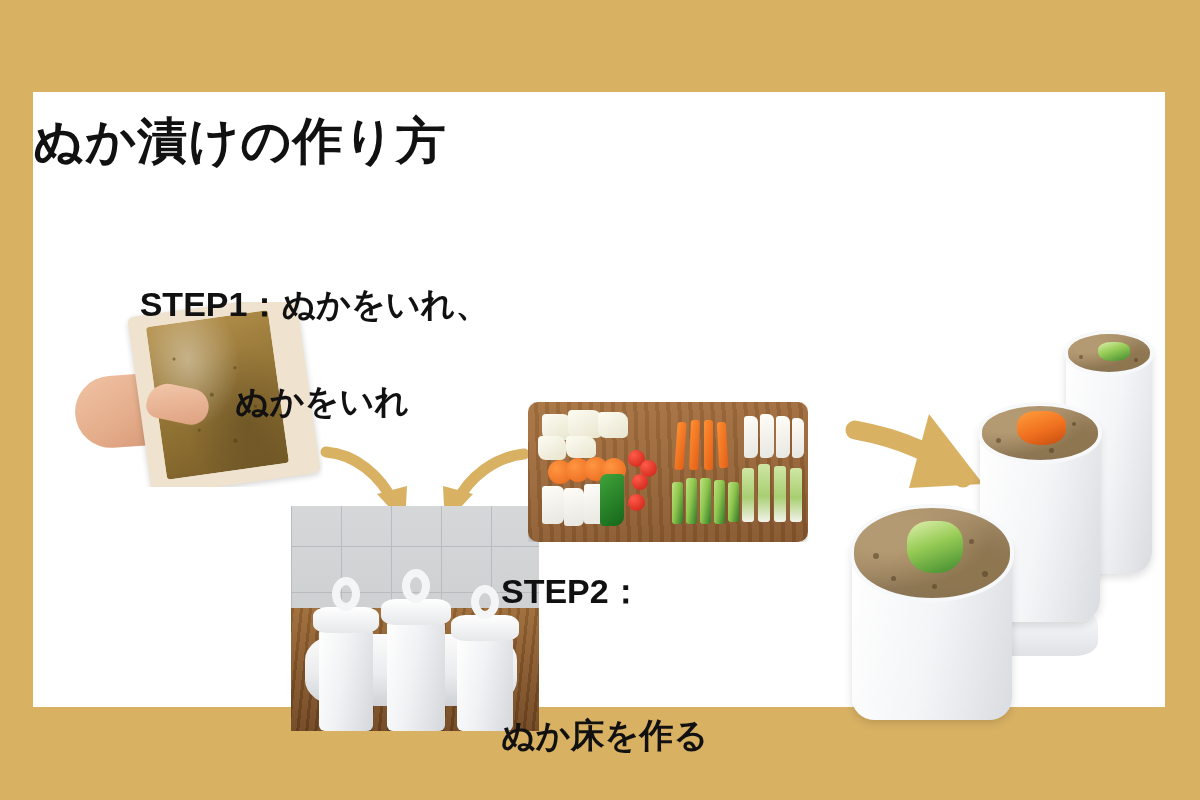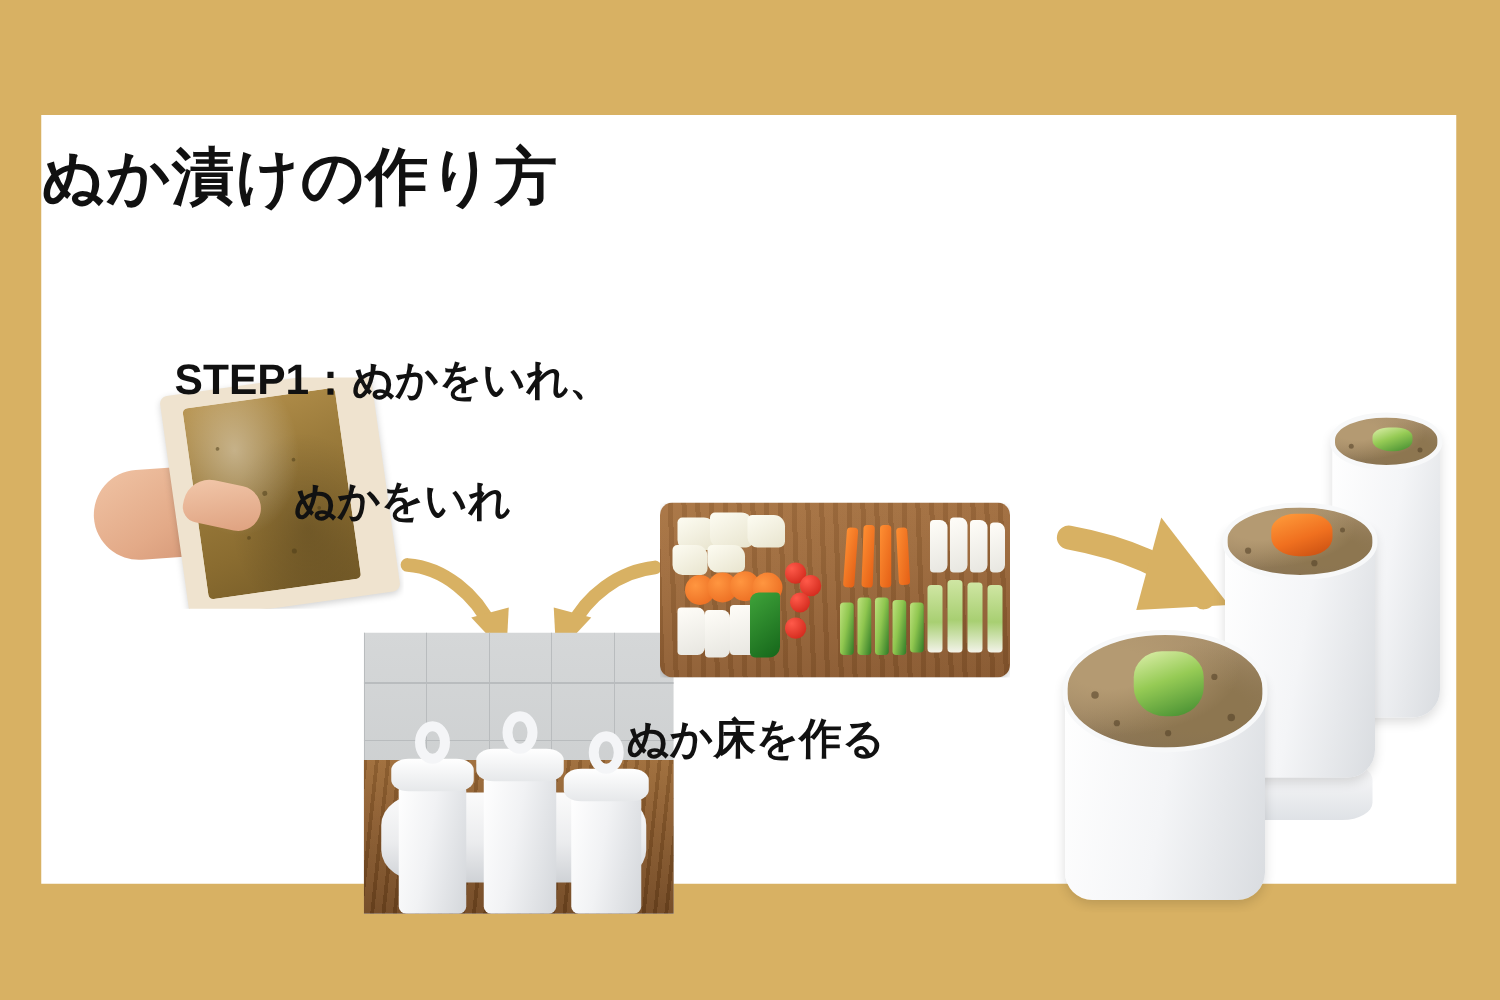--- a/index.html
+++ b/index.html
@@ -294,20 +294,21 @@
       <div class="veg daikon" style="left:248px;top:14px;width:14px;height:42px;"></div>
       <div class="veg daikon" style="left:264px;top:16px;width:12px;height:40px;"></div>
 
       <div class="veg celery" style="left:214px;top:66px;width:12px;height:54px;"></div>
       <div class="veg celery" style="left:230px;top:62px;width:12px;height:58px;"></div>
       <div class="veg celery" style="left:246px;top:64px;width:12px;height:56px;"></div>
       <div class="veg celery" style="left:262px;top:66px;width:12px;height:54px;"></div>
     </div>
 
     <div class="caption step2-caption">
+      <span>STEP2：</span>
       <span>ぬか床を作る</span>
       
     </div>
 
 
     <svg class="arrow-svg" id="arrow-big" width="180" height="110" viewBox="0 0 180 110">
       <path d="M4,38 C48,46 86,62 112,86" stroke="#d8b163" stroke-width="19" fill="none" stroke-linecap="round"></path>
       <path d="M78,22 L132,92 L58,96 Z" fill="#d8b163"></path>
     </svg>
 

